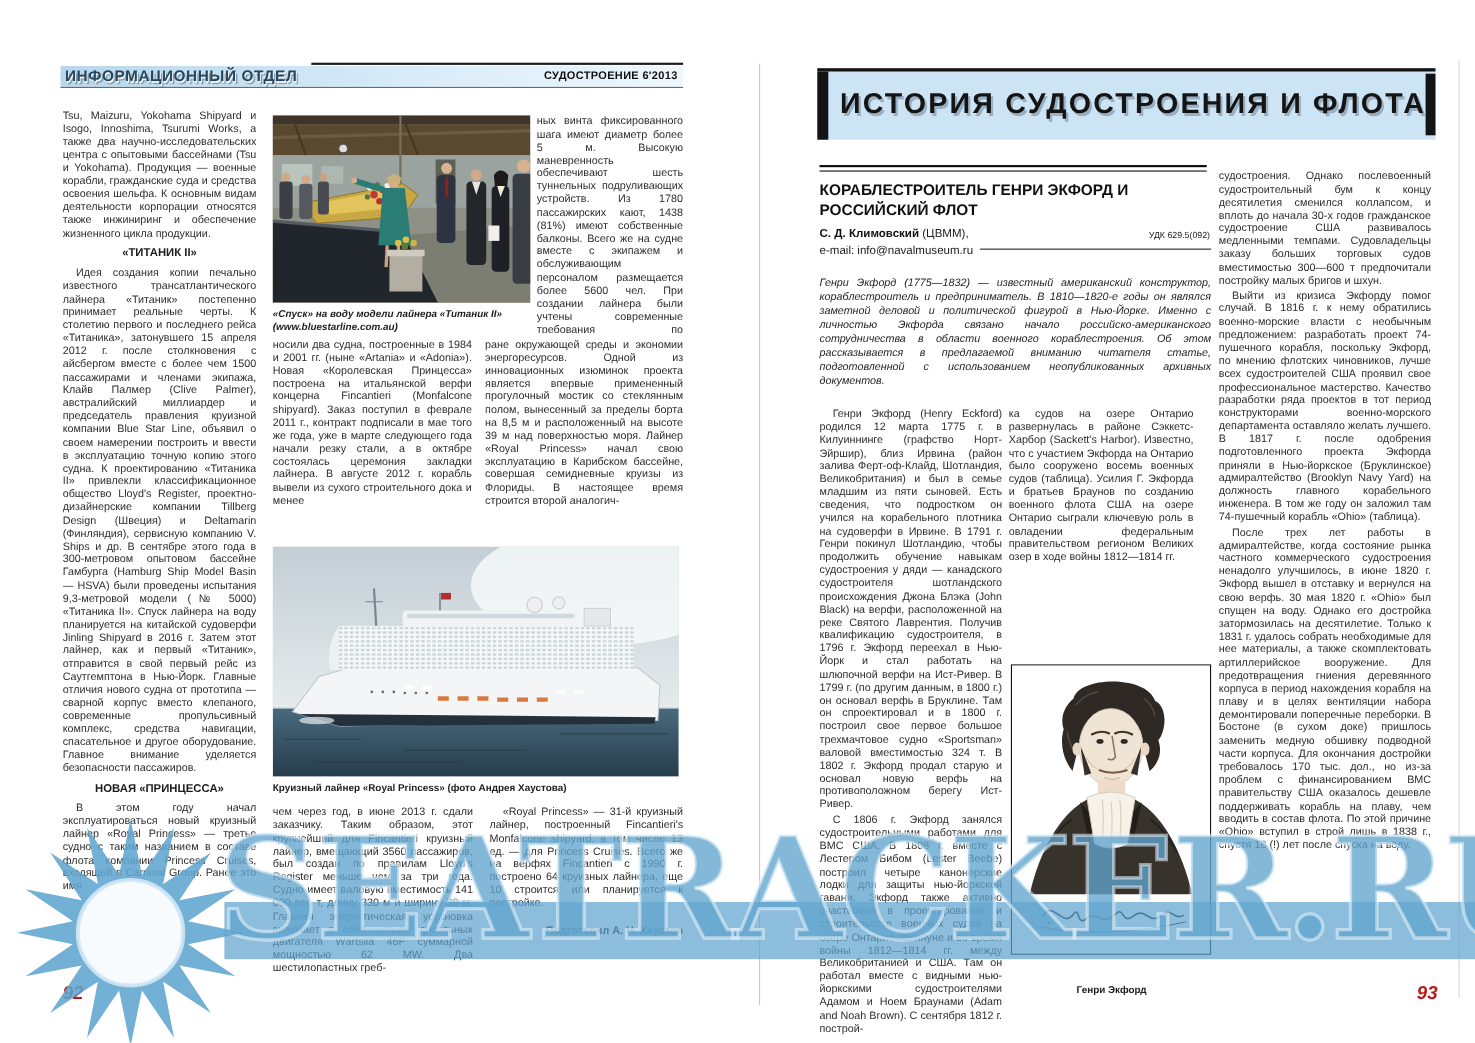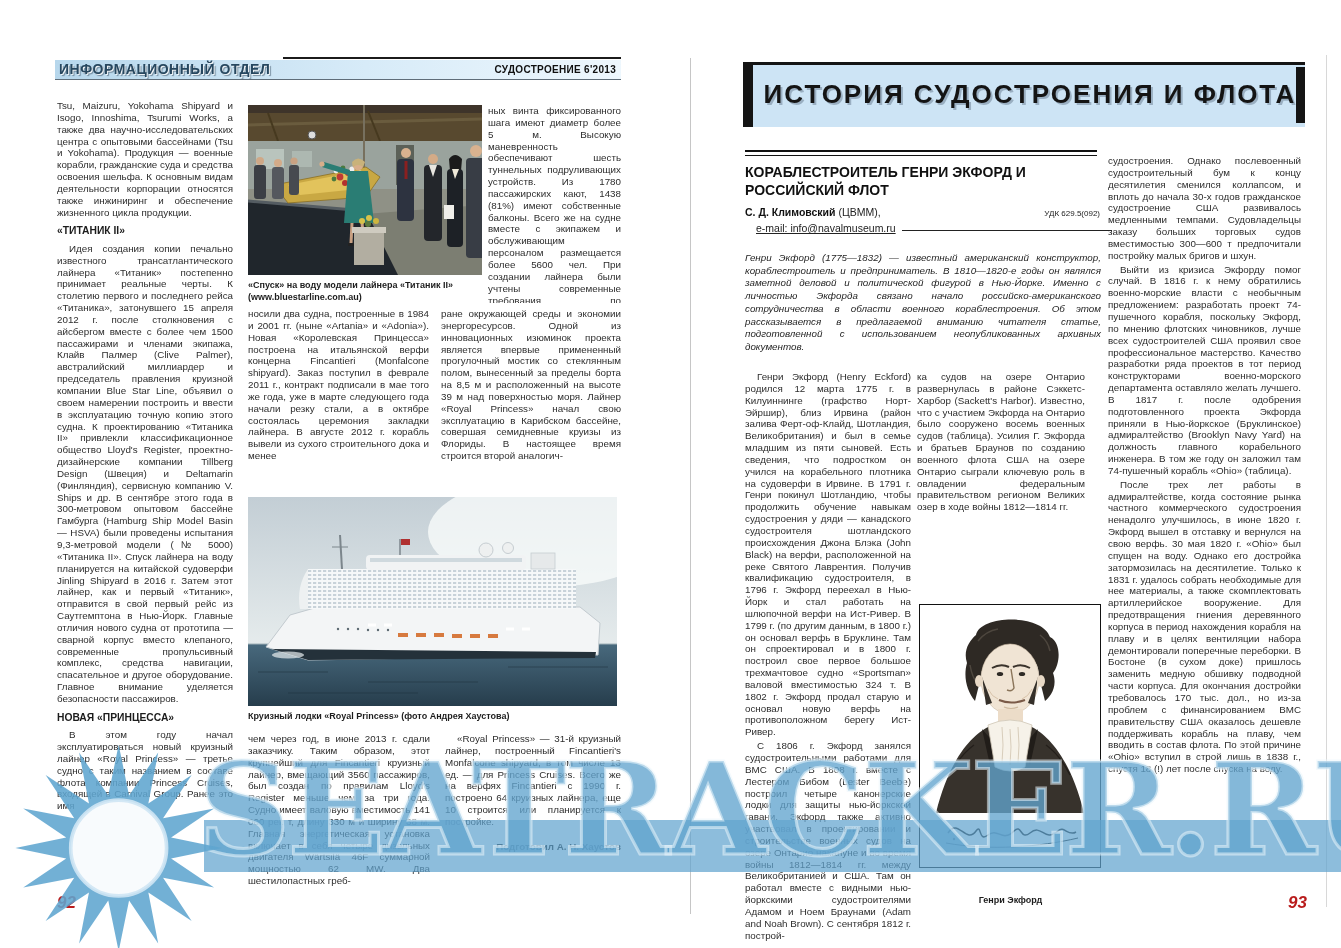--- a/index.html
+++ b/index.html
@@ -19,27 +19,27 @@
     background:linear-gradient(90deg,#b7d7ec 0%,#d7ebf8 55%,#eef7fd 100%);
     border-bottom:1px solid #5f6d79;}
   .lp-band-topline{position:absolute;top:-3px;left:228px;right:0;height:2px;background:#1b1b1b;}
   .lp-section{position:absolute;left:4px;top:1px;font-size:14px;font-weight:bold;letter-spacing:.5px;
     color:#27475f;text-shadow:1px 1px 0 rgba(255,255,255,.85),2px 2px 1px rgba(25,45,65,.45);}
   .lp-journal{position:absolute;right:5px;top:4px;font-size:10px;font-weight:bold;color:#101010;letter-spacing:.3px;}
 
   .bodytxt{font-size:9.8px;line-height:1.21;text-align:justify;color:#2d2d2d;overflow:hidden;}
   .bodytxt p{margin:0 0 2px 0;}
   .bodytxt p.ind{text-indent:12px;}
-  .bodytxt h4{margin:7px 0 5px 0;font-size:10.3px;text-align:left;color:#1c1c1c;}
+  .bodytxt h4{margin:7px 0 5px 0;font-size:10.3px;text-align:center;color:#1c1c1c;}
 
   .lp-col1{left:2px;top:45px;width:176px;height:762px;}
   .lp-photo1{left:193px;top:50px;width:234px;height:170px;background:#6f6455;}
   .lp-photo1 svg{display:block;}
   .photo-cap{font-size:9px;font-weight:bold;line-height:1.3;color:#1d1d1d;text-align:left;}
-  .lp-photo1cap{left:193px;top:225px;width:234px;}
+  .lp-photo1cap{left:193px;top:225px;width:234px;font-style:italic;}
   .lp-col3top{left:433px;top:50px;width:133px;height:198px;}
   .lp-col2mid{left:193px;top:253px;width:181px;height:182px;}
   .lp-col3mid{left:386px;top:253px;width:180px;height:186px;}
   .lp-shipphoto{left:193px;top:442px;width:369px;height:209px;background:#cfd8dc;}
   .lp-shipcap{left:193px;top:656px;width:369px;}
   .lp-belowA{left:193px;top:678px;width:182px;height:160px;}
   .lp-belowB{left:390px;top:678px;width:176px;height:172px;}
   .lp-byline{margin-top:13px;text-align:right;font-weight:bold;font-size:9.8px;color:#1d1d1d;}
   .pagenum{font-size:17px;font-weight:bold;font-style:italic;color:#b91c1c;}
   .lp-pagenum{left:2px;top:838px;}
@@ -49,21 +49,21 @@
   .rp-banner-barL{position:absolute;left:0;top:0;width:10px;height:62px;background:#141414;}
   .rp-banner-barR{position:absolute;right:0;top:2px;width:9px;height:56px;background:#141414;}
   .rp-banner-title{position:absolute;left:0;right:0;top:14px;text-align:center;
     font-size:26px;font-weight:bold;letter-spacing:2px;color:#141414;
     text-shadow:2px 2px 0 rgba(20,40,60,.28);padding-left:12px;}
   .rp-ruledouble{left:5px;top:95px;width:352px;height:3px;border-top:2px solid #111;border-bottom:1px solid #111;}
   .rp-title{left:5px;top:108px;width:348px;font-size:14px;font-weight:bold;line-height:1.3;color:#101010;}
   .rp-author{left:5px;top:151px;width:250px;font-size:10.5px;color:#222;}
   .rp-author b{color:#111;}
   .rp-udk{left:248px;top:154px;width:112px;text-align:right;font-size:8px;color:#222;}
-  .rp-emailrow{left:16px;top:167px;width:356px;display:flex;align-items:flex-end;font-size:10.5px;color:#222;text-decoration:underline;}
+  .rp-emailrow{left:5px;top:167px;width:356px;display:flex;align-items:center;font-size:10.5px;color:#222;}
   .rp-emailrow .rule{flex:1;border-bottom:1.2px solid #222;margin:0 0 3px 6px;}
   .rp-abstract{left:5px;top:197px;width:356px;font-size:9.8px;font-style:italic;line-height:1.3;text-align:justify;color:#1f1f1f;}
   .rp-col1{left:5px;top:316px;width:166px;height:572px;}
   .rp-col2{left:177px;top:316px;width:168px;height:230px;}
   .rp-portrait{left:179px;top:549px;width:180px;height:262px;border:1.5px solid #111;background:#fff;}
   .rp-portraitcap{left:179px;top:820px;width:183px;text-align:center;font-size:9px;font-weight:bold;color:#1d1d1d;margin-top:20px;}
   .rp-col3{left:368px;top:100px;width:193px;height:756px;}
   .rp-pagenum{left:548px;top:838px;text-align:left;width:14px;}
 
   
@@ -250,21 +250,21 @@
         <ellipse cx="40" cy="158" rx="16" ry="3.5" fill="#e8eef0" opacity="0.7"></ellipse>
       </g>
       <g stroke="#1d2f3b" stroke-width="1" opacity="0.5">
         <line x1="10" y1="175" x2="80" y2="175"></line>
           <line x1="120" y1="185" x2="230" y2="185"></line>
         <line x1="260" y1="170" x2="360" y2="170"></line>
           <line x1="40" y1="196" x2="170" y2="196"></line>
       </g>
     </svg>
   </div>
-  <div class="abs photo-cap lp-shipcap">Круизный лодки «Royal Princess» (фото Андрея Хаустова)</div>
+  <div class="abs photo-cap lp-shipcap">Круизный лайнер «Royal Princess» (фото Андрея Хаустова)</div>
 
   <div class="abs bodytxt lp-belowA">
     <p>чем через год, в июне 2013 г. сдали заказчику. Таким образом, этот крупнейший для Fincantieri круизный лайнер, вмещающий 3560 пассажиров, был создан по правилам Lloyd's Register меньше чем за три года. Судно имеет валовую вместимость 141 000 рег. т, длину 330 м и ширину 38 м. Главная энергетическая установка включает в себя четыре дизельных двигателя Wärtsilä 46F суммарной мощностью 62 MW. Два шестилопастных греб-</p>
   </div>
 
   <div class="abs bodytxt lp-belowB">
     <p class="ind">«Royal Princess» — 31-й круизный лайнер, построенный Fincantieri's Monfalcone shipyard, в том числе 13 ед. — для Princess Cruises. Всего же на верфях Fincantieri с 1990 г. построено 64 круизных лайнера, еще 10 строится или планируется к постройке.</p>
     <div class="lp-byline">Подготовил А. Н. Хаустов</div>
   </div>
 

